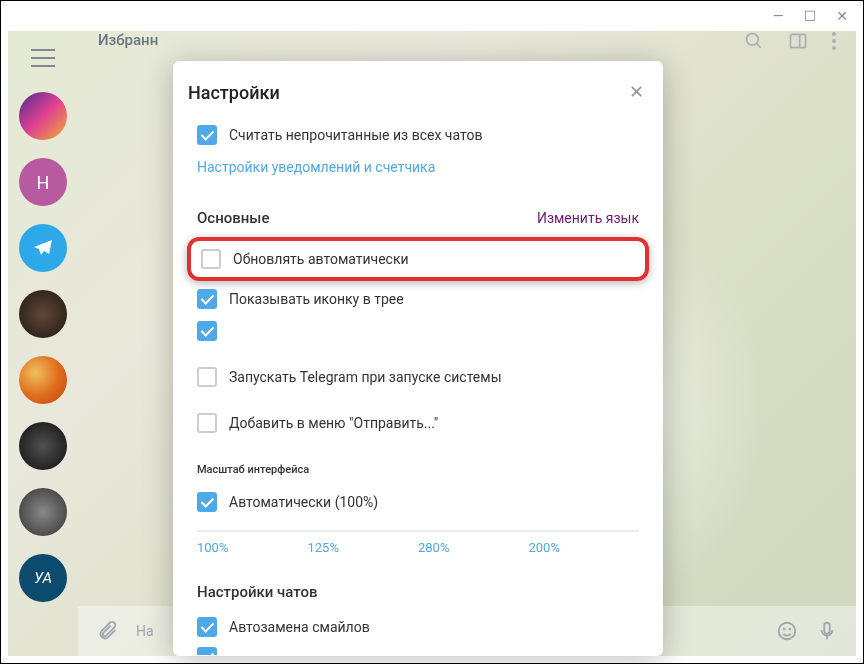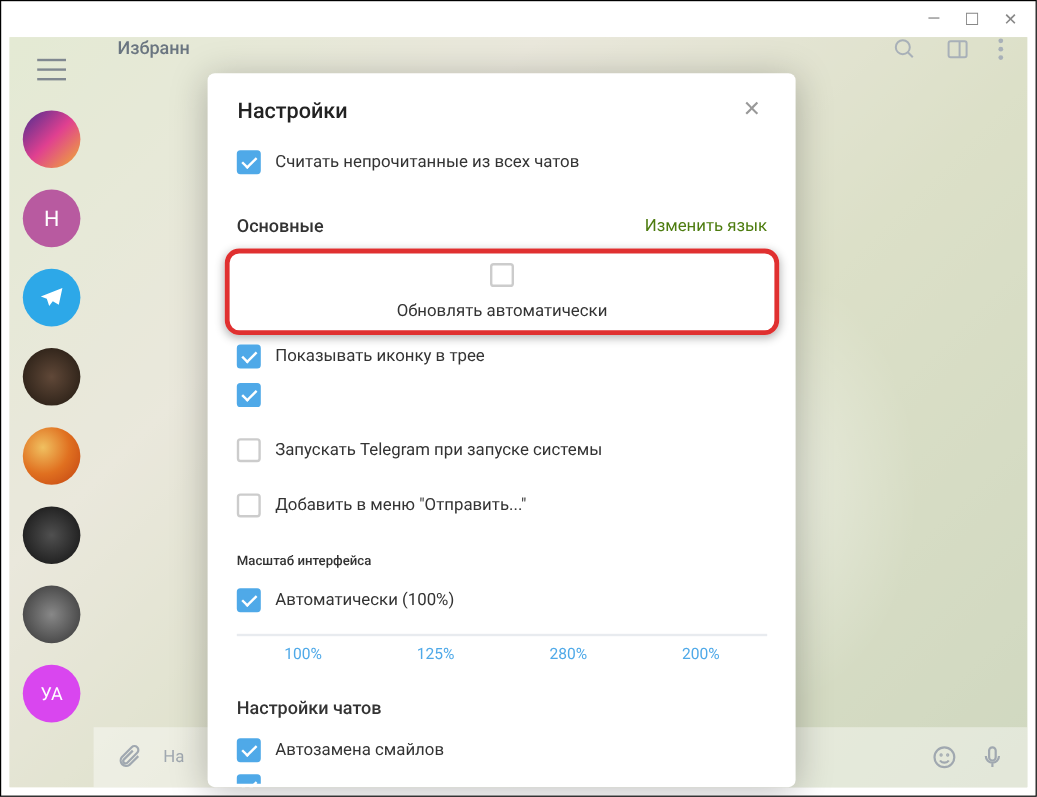--- a/index.html
+++ b/index.html
@@ -23,44 +23,44 @@
 .header-icons { margin-left: auto; display: flex; gap: 24px; align-items: center; }
 .header-icons svg { stroke: #a8b0b8; fill: none; }
 .dots { display: flex; flex-direction: column; gap: 3px; }
 .dots span { width: 4px; height: 4px; border-radius: 50%; background: #a8b0b8; }
 
 .input-bar { position: absolute; bottom: 7px; left: 77px; right: 7px; height: 50px; background: rgba(255,255,255,0.4); display: flex; align-items: center; padding: 0 18px; z-index: 2; gap: 18px; }
 .input-bar .placeholder { color: #a0a8b0; font-size: 14px; flex: 1; }
 .input-bar svg { stroke: #a0a8b0; fill: none; }
 
 .modal { position: absolute; top: 60px; left: 172px; width: 490px; height: 595px; background: #fff; border-radius: 6px; box-shadow: 0 4px 30px rgba(0,0,0,0.25); z-index: 10; display: flex; flex-direction: column; overflow: hidden; }
-.modal-header { display: flex; align-items: center; padding: 18px 25px 14px; }
+.modal-header { display: flex; align-items: center; padding: 18px 15px 14px; }
 .modal-title { font-size: 18px; font-weight: 500; color: #222; }
 .modal-close { margin-left: auto; color: #999; font-size: 18px; cursor: pointer; line-height: 1; padding: 4px; }
 .modal-body { flex: 1; overflow-y: auto; padding: 0 24px; }
 
 .checkbox-row { display: flex; align-items: center; padding: 6px 0; gap: 12px; }
 .checkbox { width: 20px; height: 20px; border: 2px solid #ccc; border-radius: 3px; flex-shrink: 0; position: relative; }
 .checkbox.checked { background: #4fa9e8; border-color: #4fa9e8; }
 .checkbox.checked::after { content: ""; position: absolute; left: 5px; top: 1px; width: 5px; height: 10px; border: solid #fff; border-width: 0 2px 2px 0; transform: rotate(45deg); }
 .checkbox-row span { font-size: 14px; color: #333; }
 
 .link { color: #4fa9e8; font-size: 14px; padding: 8px 0 6px; cursor: pointer; display: block; }
 
 .section-header { display: flex; align-items: center; margin-top: 28px; margin-bottom: 10px; }
 .section-header .title { font-size: 15px; font-weight: 500; color: #333; }
-.section-header .action { margin-left: auto; color: #4d7c0f; font-size: 14px; cursor: pointer; }
+.section-header .action { margin-left: auto; color: #701a75; font-size: 14px; cursor: pointer; }
 
 .highlight-box { border: 4px solid #e03030; border-radius: 12px; padding: 4px 6px; margin: 0 -10px 2px -10px; box-shadow: 0 2px 8px rgba(0,0,0,0.3), inset 0 0 0 1px rgba(255,255,255,0.5); }
-.highlight-box .checkbox-row { padding: 4px 4px; flex-direction: column; }
+.highlight-box .checkbox-row { padding: 4px 4px; }
 
 .scale-section { margin-top: 24px; }
 .scale-header { font-size: 11px; font-weight: 500; color: #333; margin-bottom: 10px; }
 .scale-bar { display: flex; border-top: 2px solid #e8ebef; margin-top: 12px; padding-top: 8px; padding-bottom: 6px; }
-.scale-bar > div { flex: 1; text-align: center; font-size: 13px; color: #4fa9e8; }
+.scale-bar > div { flex: 1; text-align: left; font-size: 13px; color: #4fa9e8; }
 
 .spacer { height: 14px; }
 </style>
 </head>
 <body>
 
 <div class="window-controls">
   <span>—</span>
   <span>☐</span>
   <span>✕</span>
@@ -81,21 +81,21 @@
     </div>
   <div class="avatar" id="av3" style="display: flex; align-items: center; justify-content: center; background: rgb(45, 168, 232);">
     <svg width="24" height="24" viewBox="0 0 24 24">
         <path fill="#fff" d="M21 4L3 11l5 2 2 6 3-4 5 3z"></path>
       </svg>
   </div>
   <div class="avatar" id="av4" style="background: radial-gradient(circle, rgb(96, 72, 56), rgb(32, 24, 16));"></div>
   <div class="avatar" id="av5" style="background: radial-gradient(circle at 35% 35%, rgb(240, 192, 96), rgb(224, 112, 32), rgb(192, 64, 16));"></div>
   <div class="avatar" id="av6" style="background: radial-gradient(circle, rgb(80, 80, 80), rgb(16, 16, 16));"></div>
   <div class="avatar" id="av7" style="background: radial-gradient(circle, rgb(136, 136, 136), rgb(51, 51, 51));"></div>
-  <div class="avatar" id="av8" style="background: #d946ef;">
+  <div class="avatar" id="av8" style="background: #0c4a6e; font-style: italic;">
       <span style="color:#fff;display:flex;width:100%;height:100%;align-items:center;justify-content:center;font-size:15px;">УА</span>
     </div>
 </div>
 
 <div class="header-bar">
   <span class="header-title">Избранн</span>
   <div class="header-icons">
     <svg width="20" height="20" viewBox="0 0 24 24" stroke-width="2">
         <circle cx="10" cy="10" r="7"></circle>
         <line x1="20" y1="20" x2="15" y2="15"></line>
@@ -132,20 +132,21 @@
 <div class="modal">
   <div class="modal-header">
     <span class="modal-title">Настройки</span>
     <span class="modal-close">✕</span>
   </div>
   <div class="modal-body">
     <div class="checkbox-row">
       <div class="checkbox checked"></div>
       <span>Считать непрочитанные из всех чатов</span>
     </div>
+    <span class="link">Настройки уведомлений и счетчика</span>
 
     <div class="section-header">
       <span class="title">Основные</span>
       <span class="action">Изменить язык</span>
     </div>
 
     <div class="highlight-box">
       <div class="checkbox-row">
         <div class="checkbox"></div>
         <span>Обновлять автоматически</span>

